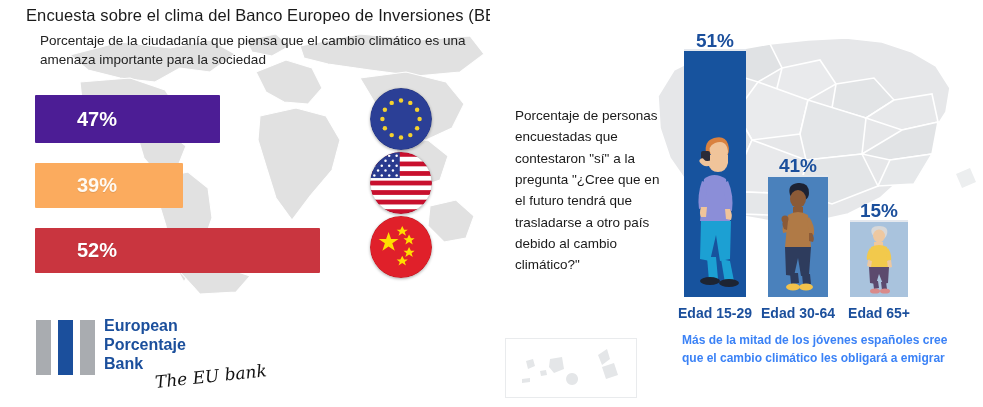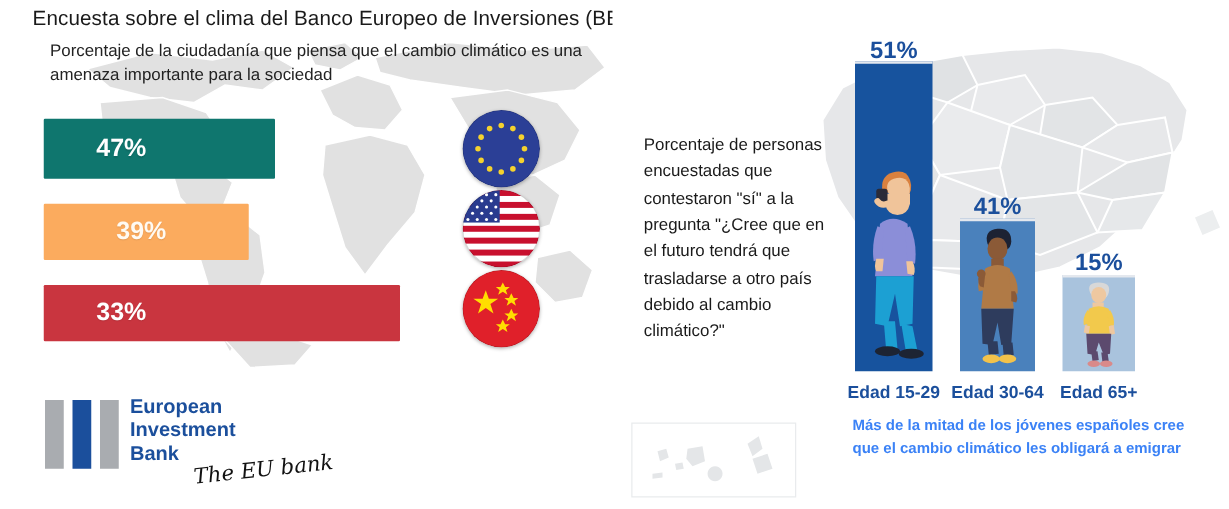--- a/index.html
+++ b/index.html
@@ -15,22 +15,22 @@
   #left-panel{position:absolute;left:0;top:0;width:490px;height:407px;overflow:hidden;}
   #world-map{position:absolute;left:60px;top:20px;width:430px;height:290px;opacity:.85;}
   #title{position:absolute;left:26px;top:6px;font-size:16.5px;color:#1a1a1a;
          letter-spacing:.1px;white-space:nowrap;}
   #subtitle{position:absolute;left:40px;top:31px;width:430px;font-size:13.5px;color:#222;
             line-height:1.42;}
 
   .hbar{position:absolute;display:flex;align-items:center;border-radius:1px;}
   .hbar .val{font-size:20px;font-weight:bold;margin-left:42px;
              text-shadow:0 1px 1px rgba(0,0,0,.10);}
-  #hbar-eu{left:35px;top:95px;width:185px;height:48px;background:#0f766e;}
-  #hbar-us{left:35px;top:163px;width:148px;height:45px;background:#fbab5e;padding-left:16px;}
+  #hbar-eu{left:35px;top:95px;width:185px;height:48px;background:#4c1d95;}
+  #hbar-us{left:35px;top:163px;width:148px;height:45px;background:#fbab5e;}
   #hbar-cn{left:35px;top:228px;width:285px;height:45px;background:#c9353f;}
   #hbar-eu .val,#hbar-cn .val{color:#ffffff;}
   #hbar-us .val{color:#fffaf2;}
 
   .flag{position:absolute;width:62px;height:62px;border-radius:50%;overflow:hidden;
         box-shadow:0 1px 3px rgba(0,0,0,.30);}
   #flag-eu{left:370px;top:88px;}
   #flag-us{left:370px;top:152px;}
   #flag-cn{left:370px;top:216px;}
 
@@ -94,21 +94,21 @@
     <div id="title">Encuesta sobre el clima del Banco Europeo de Inversiones (BEI)</div>
     <div id="subtitle">Porcentaje de la ciudadanía que piensa que el cambio climático es una amenaza importante para la sociedad</div>
 
     <div class="hbar" id="hbar-eu">
       <span class="val">47%</span>
     </div>
     <div class="hbar" id="hbar-us">
       <span class="val">39%</span>
     </div>
     <div class="hbar" id="hbar-cn">
-      <span class="val">33%</span>
+      <span class="val">52%</span>
     </div>
 
     <svg class="flag" id="flag-eu" viewBox="0 0 100 100">
       <circle cx="50" cy="50" r="50" fill="#2b3f96"></circle>
       <g fill="#f5d22e">
         <circle cx="50" cy="20" r="3.6"></circle>
           <circle cx="65" cy="24" r="3.6"></circle>
         <circle cx="76" cy="35" r="3.6"></circle>
           <circle cx="80" cy="50" r="3.6"></circle>
         <circle cx="76" cy="65" r="3.6"></circle>
@@ -176,21 +176,21 @@
       </g>
       <circle cx="50" cy="50" r="50" fill="none" stroke="rgba(0,0,0,.18)" stroke-width="2"></circle>
     </svg>
 
     <div id="eib-logo">
       <div class="logo-bar" id="logo-bar-1"></div>
       <div class="logo-bar" id="logo-bar-2"></div>
       <div class="logo-bar" id="logo-bar-3"></div>
       <div id="logo-text">
         <div>European</div>
-        <div>Investment</div>
+        <div>Porcentaje</div>
         <div>Bank</div>
       </div>
       <div id="logo-tagline">The EU bank</div>
     </div>
   </div>
 
   <div id="center-text">Porcentaje de personas encuestadas que contestaron "sí" a la pregunta "¿Cree que en el futuro tendrá que trasladarse a otro país debido al cambio climático?"</div>
 
   <div id="canary-inset">
     <svg viewBox="0 0 130 58" width="130" height="58">

